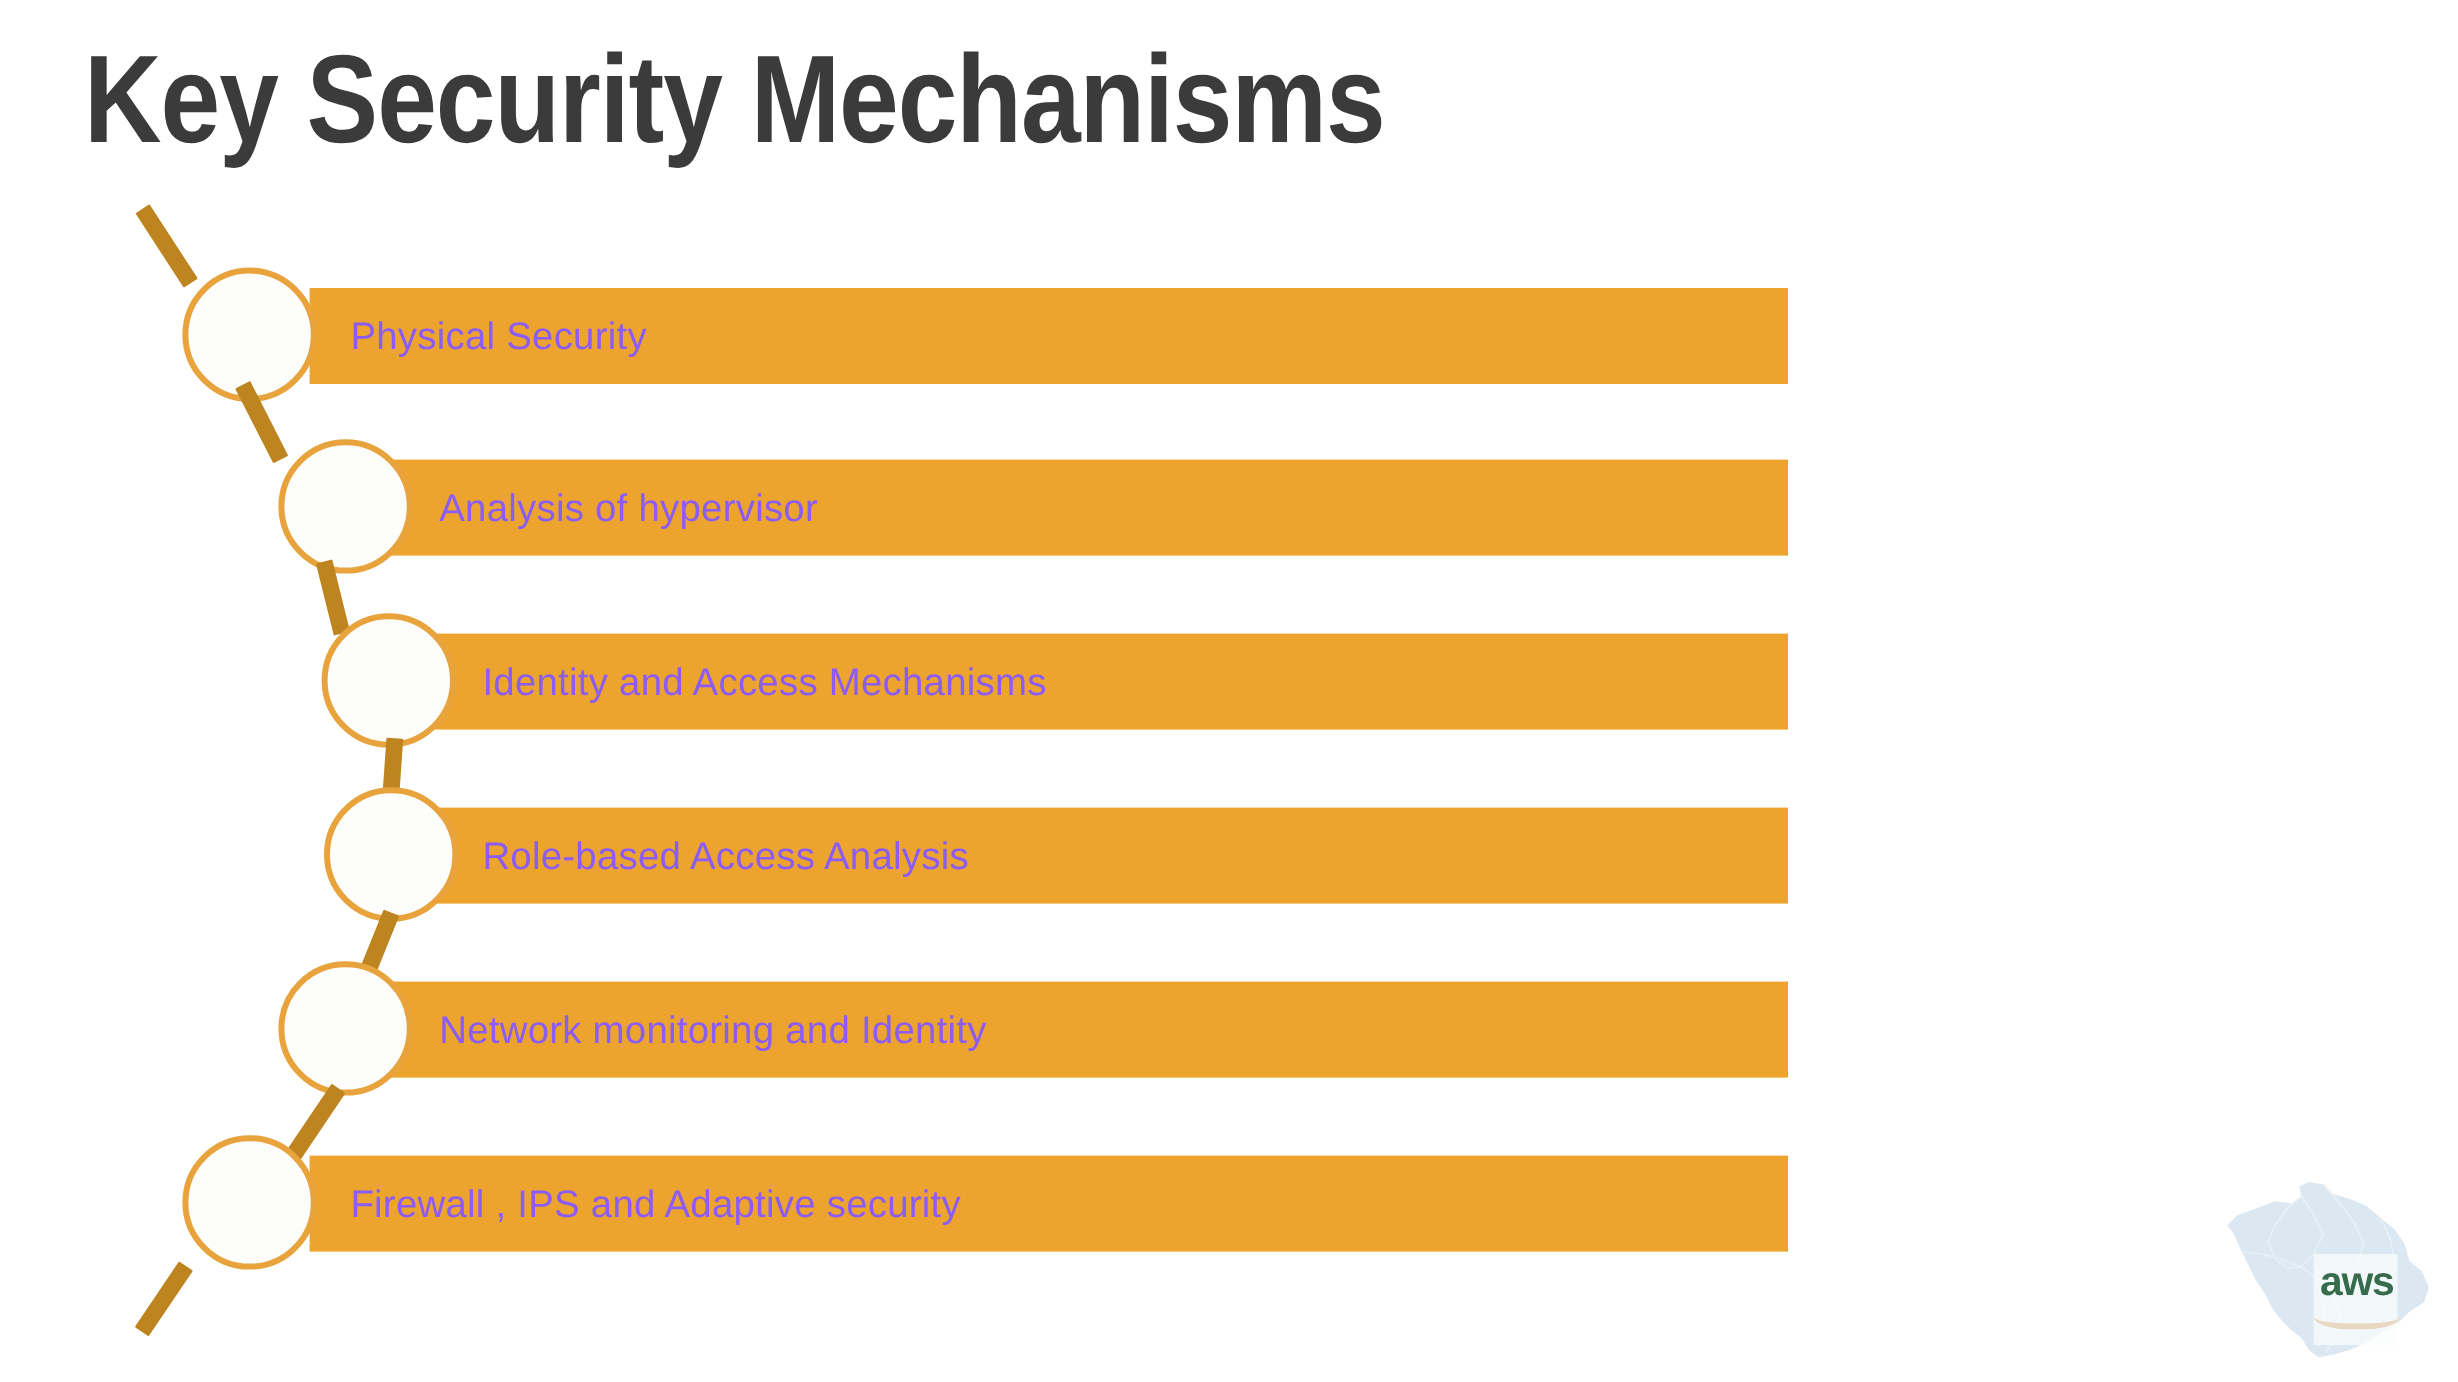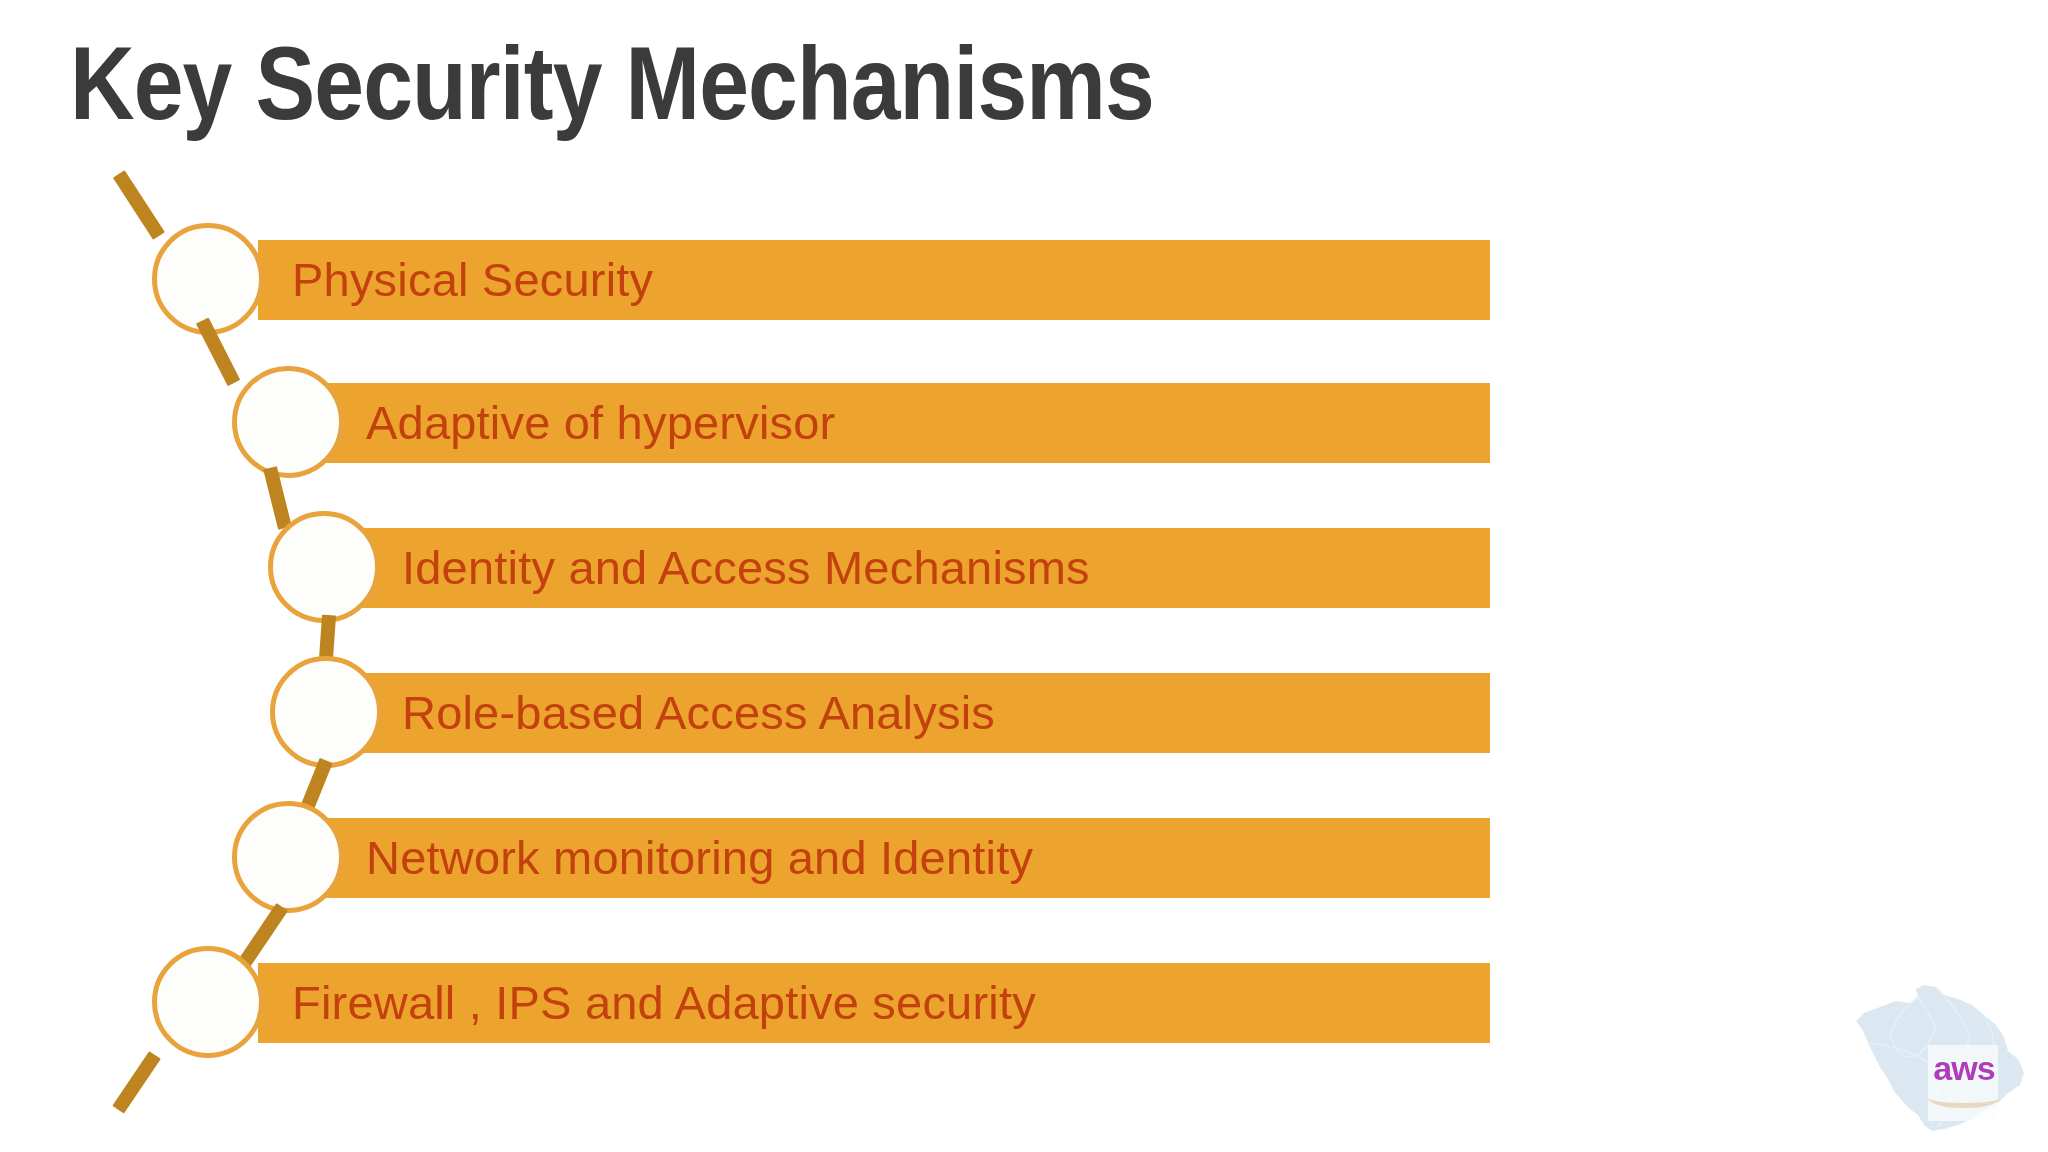--- a/index.html
+++ b/index.html
@@ -48,24 +48,24 @@
 
   .bar {
     position: absolute;
     height: 80px;
     background: #eda42f;
     top: 0;
   }
 
   .bar-label {
     position: absolute;
-    color: #c2410c;
+    color: #8b5cf6;
     font-family: "Liberation Sans", sans-serif;
     font-weight: 400;
-    font-size: 47px;
+    font-size: 32px;
     line-height: 80px;
     white-space: nowrap;
     letter-spacing: 0.2px;
   }
 
   .node {
     position: absolute;
     width: 112px;
     height: 112px;
     border-radius: 50%;
@@ -94,21 +94,21 @@
   #watermark svg { display: block; }
   .aws-mark {
     position: absolute;
     left: 84px;
     top: 118px;
     width: 96px;
     text-align: center;
     font-family: "Liberation Sans", sans-serif;
     font-weight: bold;
     font-size: 34px;
-    color: #a21caf;
+    color: #14532d;
     letter-spacing: -1px;
     line-height: 1;
   }
   .aws-smile {
     position: absolute;
     left: 96px;
     top: 152px;
     width: 72px;
     height: 18px;
     border-bottom: 5px solid #e6d2b4;
@@ -130,21 +130,21 @@
       <div class="bar" style="left:258px; width:1232px;"></div>
       <div class="node" style="left:152px;"></div>
       <div class="bar-label" style="left:292px;">Physical Security</div>
     </div>
 
     <div class="row" style="left:0; top:383px;">
       <div class="connector" style="left:227px; top:-70px; width:14px; height:70px;
                   transform: rotate(-27deg); transform-origin: bottom center;"></div>
       <div class="bar" style="left:300px; width:1190px;"></div>
       <div class="node" style="left:232px;"></div>
-      <div class="bar-label" style="left:366px;">Adaptive of hypervisor</div>
+      <div class="bar-label" style="left:366px;">Analysis of hypervisor</div>
     </div>
 
     <div class="row" style="left:0; top:528px;">
       <div class="connector" style="left:278px; top:-62px; width:14px; height:62px;
                   transform: rotate(-14deg); transform-origin: bottom center;"></div>
       <div class="bar" style="left:330px; width:1160px;"></div>
       <div class="node" style="left:268px;"></div>
       <div class="bar-label" style="left:402px;">Identity and Access Mechanisms</div>
     </div>
 

